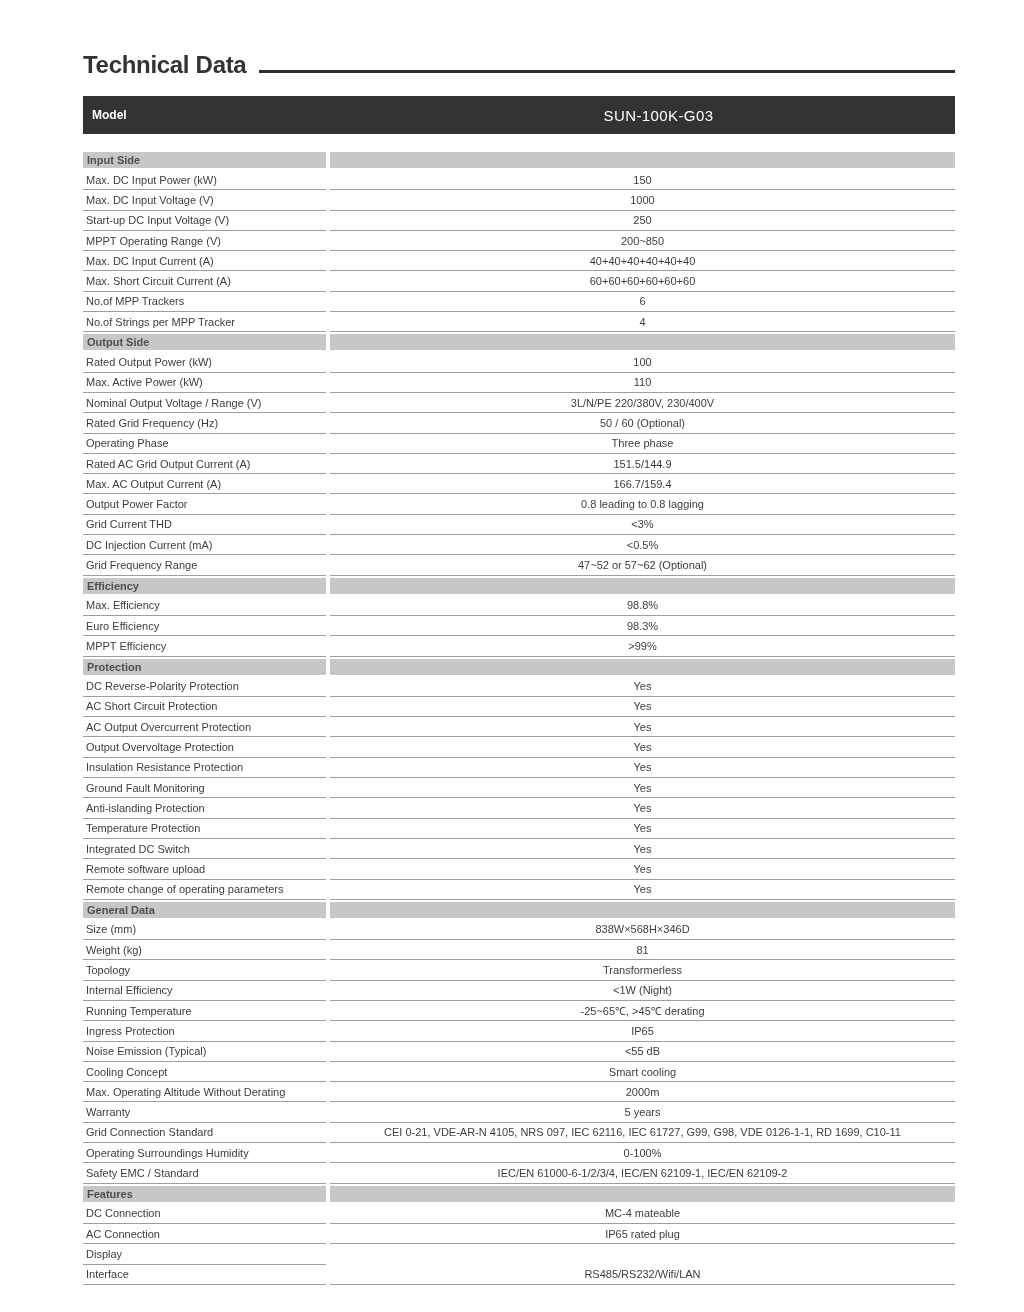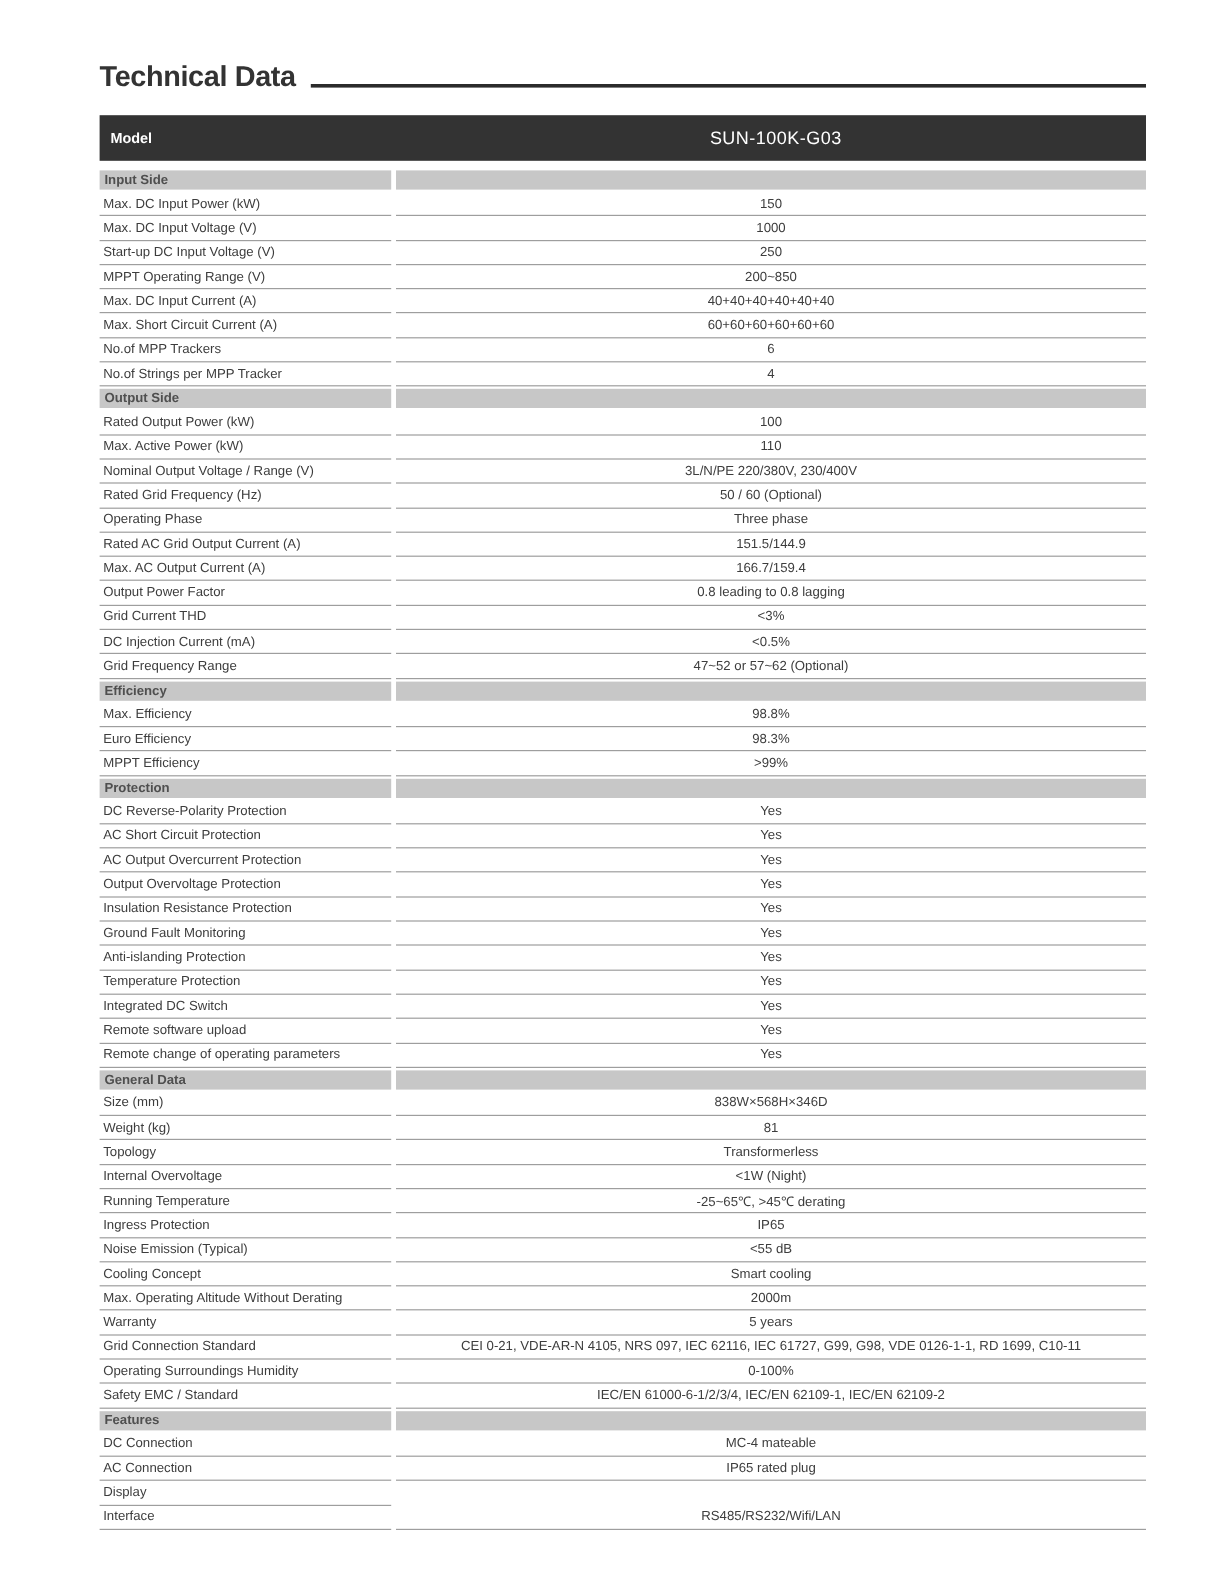--- a/index.html
+++ b/index.html
@@ -36,36 +36,36 @@
     border-top:3px solid #2b2b2b;
     margin-left:13px;
     margin-bottom:7px;
   }
   .model-bar{
     margin-top:16px;
     height:38px;
     background:var(--header-bar);
     display:grid;
     grid-template-columns:243px 625px;
-    column-gap:8px;
+    column-gap:20px;
     align-items:center;
     color:#ffffff;
   }
   .model-label{
     font-size:12px;
     font-weight:bold;
     padding-left:9px;
   }
   .model-value{
     font-size:15px;
     letter-spacing:0.4px;
     text-align:center;
   }
   .spec-table{
-    margin-top:8px;
+    margin-top:18px;
   }
   .section-header{
     display:grid;
     grid-template-columns:243px 625px;
     column-gap:4px;
     margin:2px 0;
   }
   .section-header > div{
     background:var(--section-bar);
     height:16px;
@@ -272,21 +272,21 @@
       </div>
       <div class="spec-row">
         <div class="spec-label">Weight (kg)</div>
         <div class="spec-value">81</div>
       </div>
       <div class="spec-row">
         <div class="spec-label">Topology</div>
         <div class="spec-value">Transformerless</div>
       </div>
       <div class="spec-row">
-        <div class="spec-label">Internal Overvoltage</div>
+        <div class="spec-label">Internal Efficiency</div>
         <div class="spec-value">&lt;1W (Night)</div>
       </div>
       <div class="spec-row">
         <div class="spec-label">Running Temperature</div>
         <div class="spec-value">-25~65℃, &gt;45℃  derating</div>
       </div>
       <div class="spec-row">
         <div class="spec-label">Ingress Protection</div>
         <div class="spec-value">IP65</div>
       </div>

